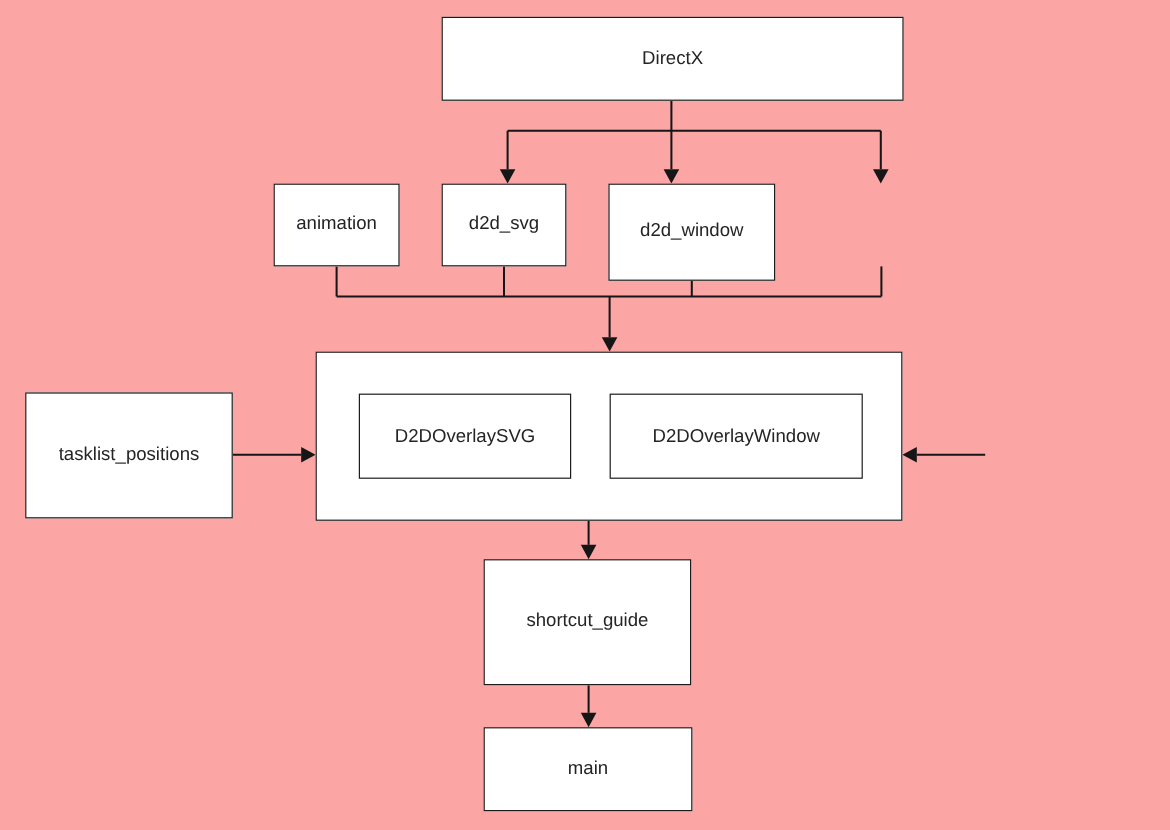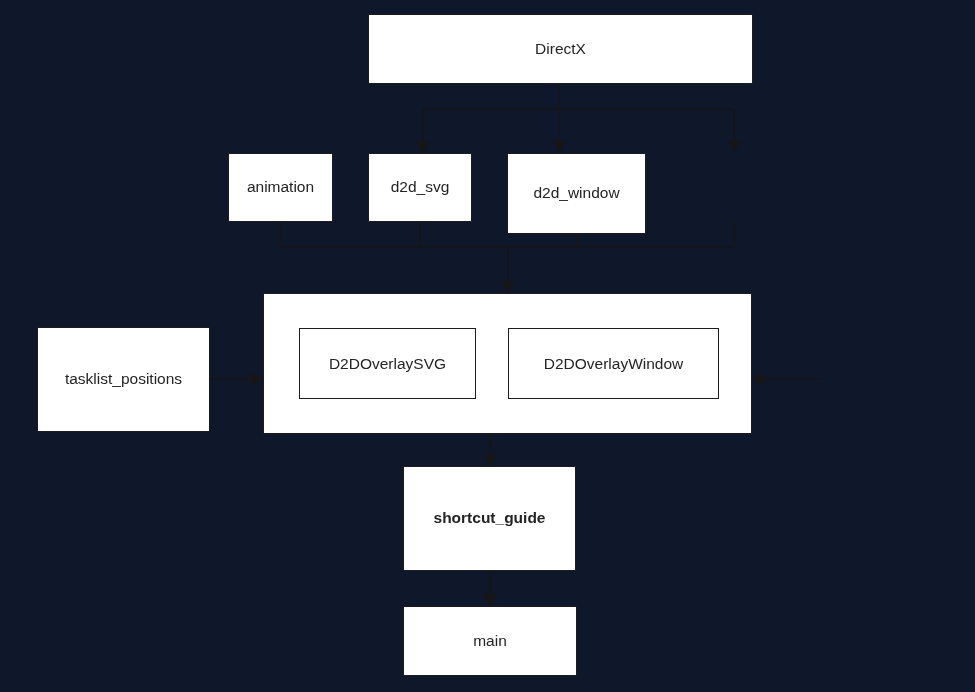--- a/index.html
+++ b/index.html
@@ -1,20 +1,20 @@
 <!DOCTYPE html>
 <html><head>
 <meta charset="utf-8">
 <style>
   html, body { margin: 0; padding: 0; background: #ffffff; }
   .canvas {
     position: relative;
     width: 975px;
     height: 692px;
-    background: #0f172a;
+    background: #fca5a5;
     font-family: "Liberation Sans", sans-serif;
     overflow: hidden;
   }
   .edges {
     position: absolute;
     left: 0; top: 0;
     width: 975px; height: 692px;
     pointer-events: none;
   }
   .node {
@@ -56,23 +56,23 @@
   }
   
   #n-directx        { left: 368px; top: 14px;  width: 385px; height: 70px; }
   #n-animation      { left: 228px; top: 153px; width: 105px; height: 69px; }
   #n-d2d-svg        { left: 368px; top: 153px; width: 104px; height: 69px; text-align: center; }
   #n-d2d-window     { left: 507px; top: 153px; width: 139px; height: 81px; }
   #n-d2d-text       { left: 682px; top: 153px; width: 105px; height: 69px; }
   #n-overlay        { left: 263px; top: 293px; width: 489px; height: 141px; }
   #n-overlay-svg    { left: 35px;  top: 34px;  width: 177px; height: 71px; }
   #n-overlay-window { left: 244px; top: 34px;  width: 211px; height: 71px; }
-  #n-tasklist       { left: 37px;  top: 327px; width: 173px; height: 105px; }
+  #n-tasklist       { left: 21px;  top: 327px; width: 173px; height: 105px; }
   #n-target         { left: 821px; top: 326px; width: 141px; height: 106px; }
-  #n-shortcut       { left: 403px; top: 466px; width: 173px; height: 105px; font-weight: bold; }
+  #n-shortcut       { left: 403px; top: 466px; width: 173px; height: 105px; }
   #n-main           { left: 403px; top: 606px; width: 174px; height: 70px; }
 </style>
 </head>
 <body>
 
 <div class="canvas">
 
   <svg class="edges" viewBox="0 0 975 692">
     <g stroke="#161616" stroke-width="1.7" fill="none">
       <g>

